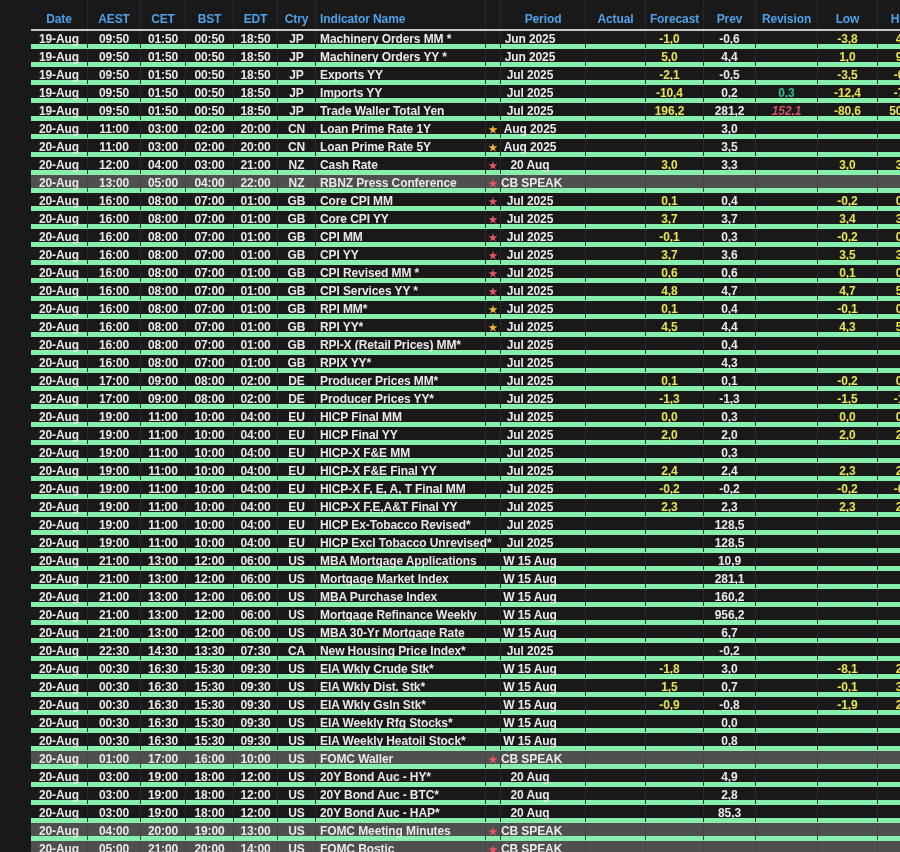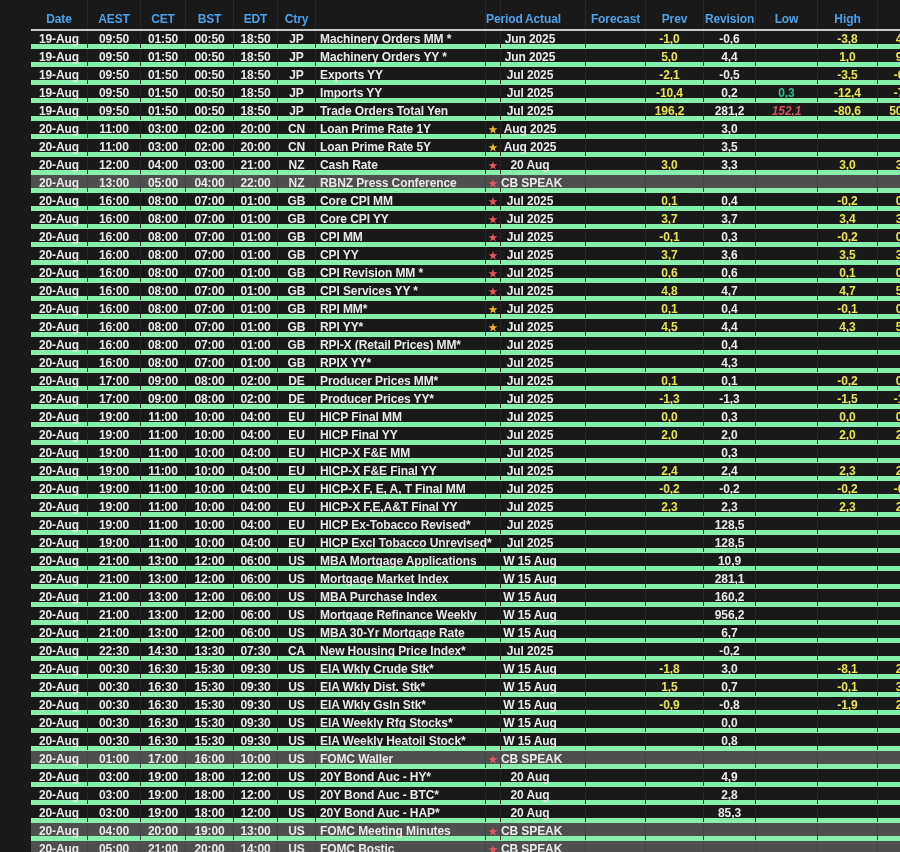--- a/index.html
+++ b/index.html
@@ -74,20 +74,21 @@
       <div class="cell"></div>
       <div class="cell"></div>
     </div>
   <div class="grid-row hrow" id="hrow" style="grid-template-columns: 57px 53px 45px 48px 44px 38px 170px 15px 85px 60px 58px 52px 62px 60px 53px;">
       <div class="cell ac">Date</div>
       <div class="cell ac">AEST</div>
       <div class="cell ac">CET</div>
       <div class="cell ac">BST</div>
       <div class="cell ac">EDT</div>
       <div class="cell ac">Ctry</div>
+      <div class="cell al">Indicator Name</div>
       <div class="cell ac"></div>
       <div class="cell ac">Period</div>
       <div class="cell ac">Actual</div>
       <div class="cell ac">Forecast</div>
       <div class="cell ac">Prev</div>
       <div class="cell ac">Revision</div>
       <div class="cell ac">Low</div>
       <div class="cell ac">High</div>
     </div>
   <div id="rows">
@@ -159,21 +160,21 @@
         <div class="cell ac c-low">-12,4</div>
         <div class="cell ac c-high">-7,1</div>
       </div>
       <div class="grid-row row" style="grid-template-columns: 57px 53px 45px 48px 44px 38px 170px 15px 85px 60px 58px 52px 62px 60px 53px;">
         <div class="cell ac c-date">19-Aug</div>
         <div class="cell ac c-aest">09:50</div>
         <div class="cell ac c-cet">01:50</div>
         <div class="cell ac c-bst">00:50</div>
         <div class="cell ac c-edt">18:50</div>
         <div class="cell ac c-ctry">JP</div>
-        <div class="cell al c-indicator">Trade Orders Total Yen</div>
+        <div class="cell al c-indicator">Trade Waller Total Yen</div>
         <div class="cell ac c-star"></div>
         <div class="cell ac c-period">Jul 2025</div>
         <div class="cell ac c-actual"></div>
         <div class="cell ac c-forecast">196,2</div>
         <div class="cell ac c-prev">281,2</div>
         <div class="cell ac c-revision rev-r">152,1</div>
         <div class="cell ac c-low">-80,6</div>
         <div class="cell ac c-high">505,6</div>
       </div>
       <div class="grid-row row" style="grid-template-columns: 57px 53px 45px 48px 44px 38px 170px 15px 85px 60px 58px 52px 62px 60px 53px;">
@@ -312,21 +313,21 @@
         <div class="cell ac c-low">3,5</div>
         <div class="cell ac c-high">3,9</div>
       </div>
       <div class="grid-row row" style="grid-template-columns: 57px 53px 45px 48px 44px 38px 170px 15px 85px 60px 58px 52px 62px 60px 53px;">
         <div class="cell ac c-date">20-Aug</div>
         <div class="cell ac c-aest">16:00</div>
         <div class="cell ac c-cet">08:00</div>
         <div class="cell ac c-bst">07:00</div>
         <div class="cell ac c-edt">01:00</div>
         <div class="cell ac c-ctry">GB</div>
-        <div class="cell al c-indicator">CPI Revision MM *</div>
+        <div class="cell al c-indicator">CPI Revised MM *</div>
         <div class="cell ac c-star"><span class="star star-r">★</span></div>
         <div class="cell ac c-period">Jul 2025</div>
         <div class="cell ac c-actual"></div>
         <div class="cell ac c-forecast">0,6</div>
         <div class="cell ac c-prev">0,6</div>
         <div class="cell ac c-revision"></div>
         <div class="cell ac c-low">0,1</div>
         <div class="cell ac c-high">0,8</div>
       </div>
       <div class="grid-row row" style="grid-template-columns: 57px 53px 45px 48px 44px 38px 170px 15px 85px 60px 58px 52px 62px 60px 53px;">

